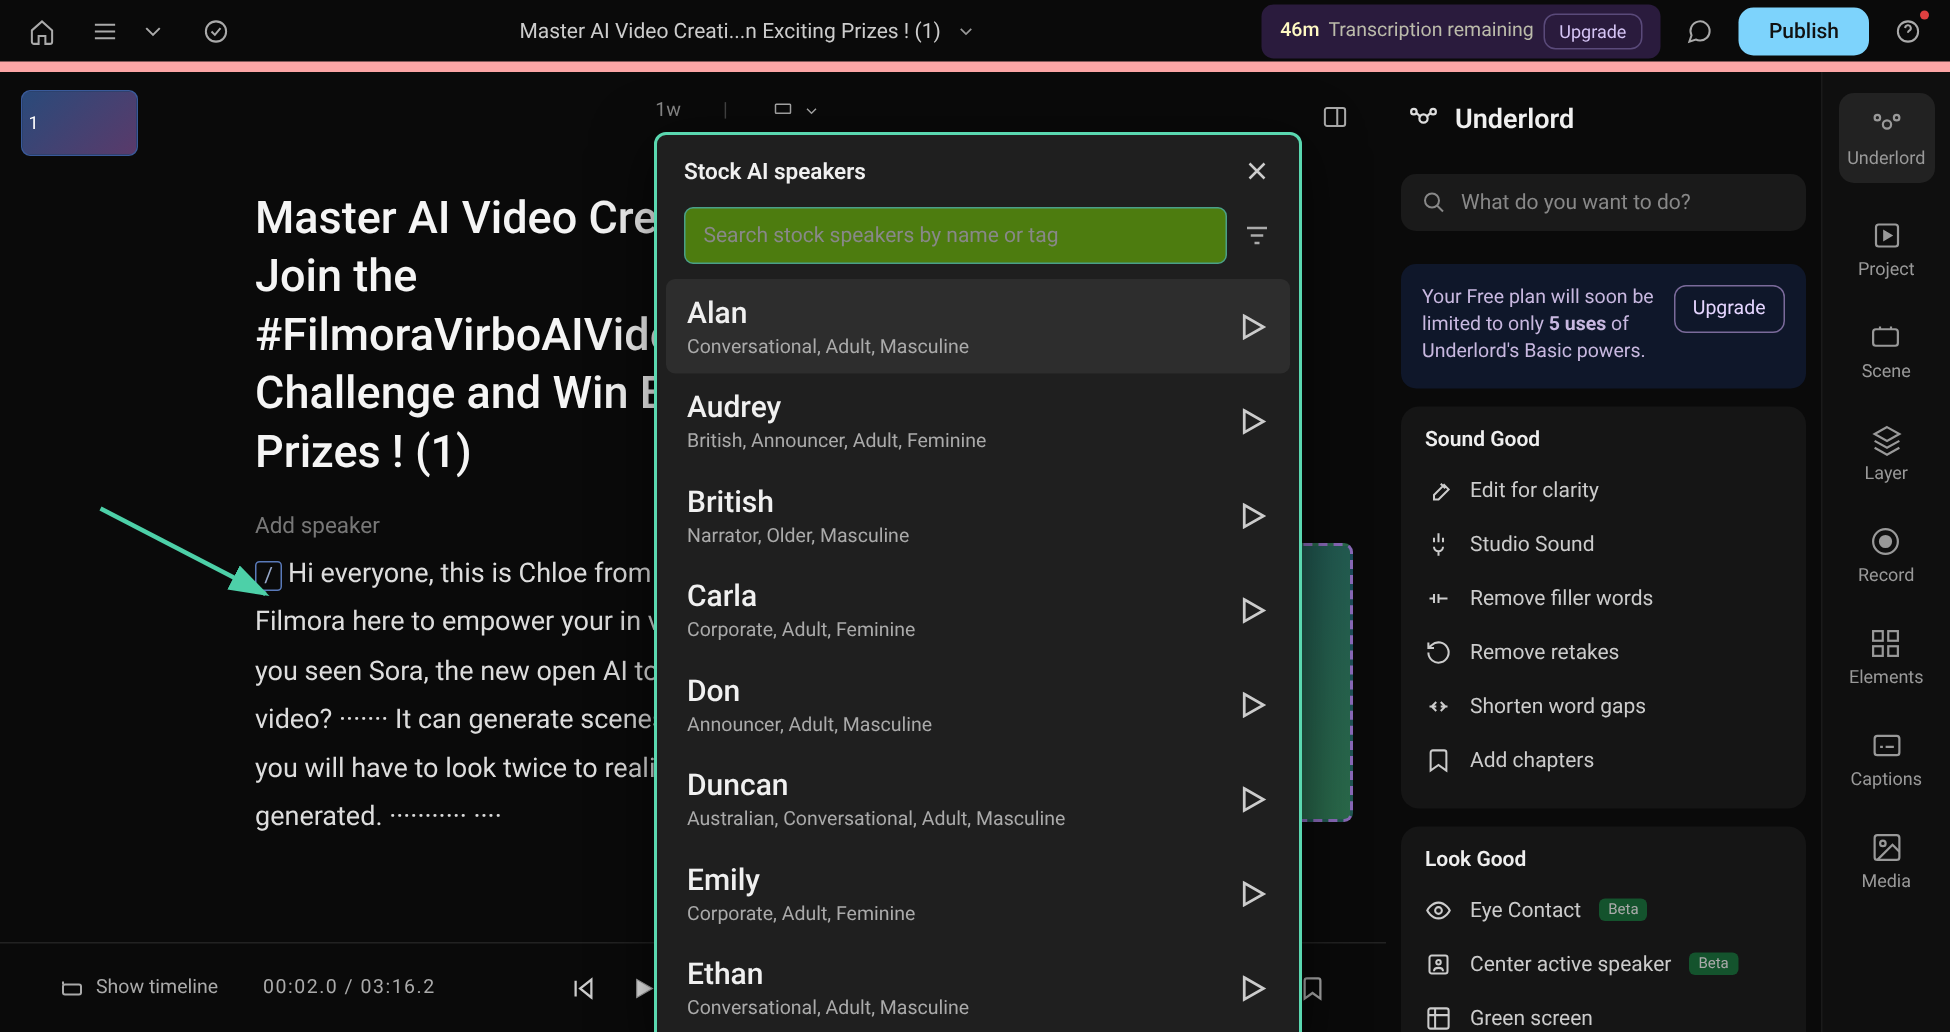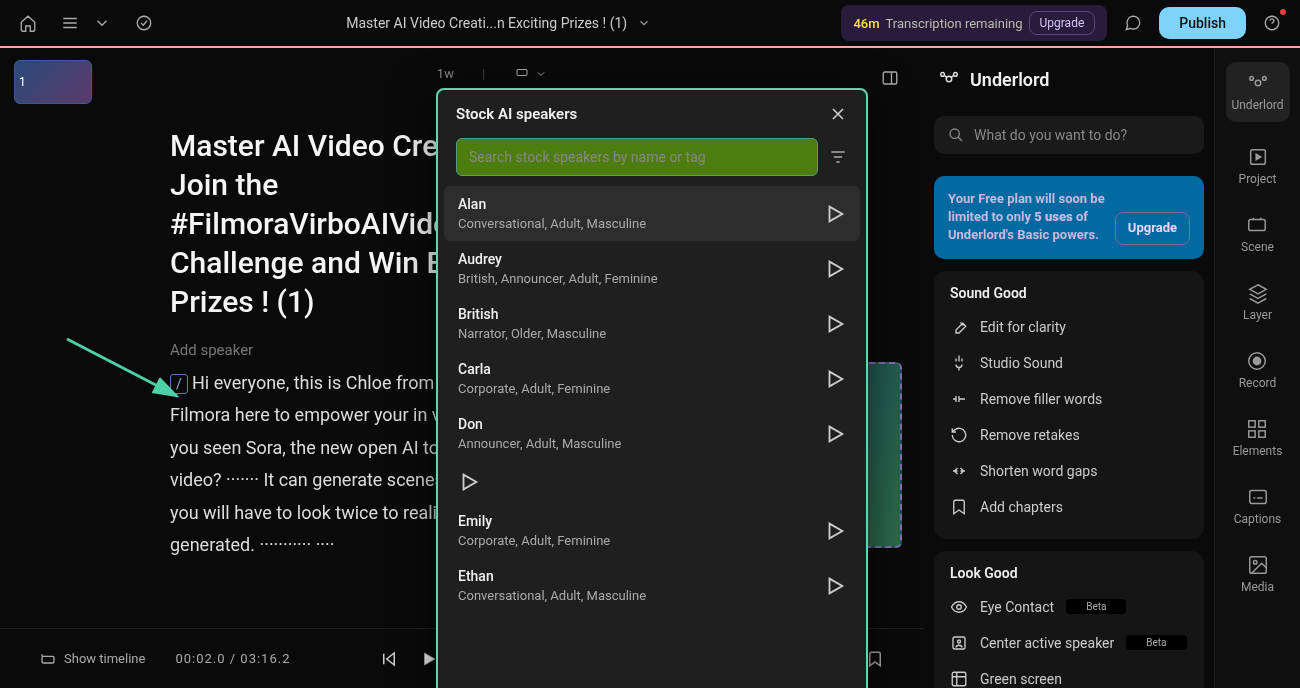--- a/index.html
+++ b/index.html
@@ -1,25 +1,25 @@
 <!DOCTYPE html>
 <html><head>
 <meta charset="utf-8">
 <style>
 * { margin: 0; padding: 0; box-sizing: border-box; font-family: -apple-system, BlinkMacSystemFont, "Segoe UI", Roboto, sans-serif; }
 body { background: #0a0a0a; color: #e5e5e5; width: 1300px; height: 688px; overflow: hidden; position: relative; }
 
-.top-bar { display: flex; align-items: center; height: 48px; padding: 0 16px; gap: 12px; border-bottom: 2px solid #fca5a5; }
+.top-bar { display: flex; align-items: center; height: 48px; padding: 0 16px; gap: 12px; border-bottom: 7px solid #fca5a5; }
 .top-left { display: flex; align-items: center; gap: 18px; flex: 0 0 auto; }
 .icon-btn { width: 24px; height: 24px; display: flex; align-items: center; justify-content: center; color: #aaa; cursor: pointer; }
 .icon-btn svg { width: 18px; height: 18px; stroke: currentColor; fill: none; stroke-width: 1.8; }
 .top-title { flex: 1; display: flex; justify-content: center; align-items: center; gap: 10px; color: #ccc; font-size: 14px; }
 .top-right { display: flex; align-items: center; gap: 14px; }
 .transcription-pill { background: #2a1b3d; border-radius: 8px; padding: 6px 12px; display: flex; align-items: center; gap: 6px; font-size: 13px; color: #bba; }
-.transcription-pill .time { color: #fde047; font-weight: 500; }
+.transcription-pill .time { color: #fef9c3; font-weight: 500; }
 .upgrade-pill { border: 1px solid #5a4a7a; border-radius: 8px; padding: 4px 10px; font-size: 12px; color: #d5c5f5; cursor: pointer; }
 .publish-btn { background: #7dd3fc; color: #111; border-radius: 10px; padding: 8px 20px; font-size: 14px; font-weight: 500; cursor: pointer; border: none;}
 .help-dot { position: relative; }
 .help-dot::after { content: ''; position: absolute; top: -2px; right: -2px; width: 6px; height: 6px; background: #e04040; border-radius: 50%; }
 
 .main-layout { display: flex; height: calc(100% - 48px); }
 .left-panel { width: 924px; position: relative; display: flex; flex-direction: column; }
 .right-sidebar { width: 290px; padding: 12px 10px; display: flex; flex-direction: column; gap: 12px; overflow-y: auto;}
 .far-right-nav { width: 86px; background: #0f0f0f; border-left: 1px solid #1a1a1a; display: flex; flex-direction: column; align-items: center; padding-top: 14px; gap: 20px; }
 .nav-item { display: flex; flex-direction: column; align-items: center; gap: 4px; color: #999; cursor: pointer; font-size: 12px; padding: 4px 0; }
@@ -49,33 +49,33 @@
 .modal-header { display: flex; justify-content: space-between; align-items: center; padding: 14px 18px; }
 .modal-title { font-size: 15px; font-weight: 600; color: #f0f0f0; }
 .modal-close { width: 20px; height: 20px; cursor: pointer; color: #ccc; }
 .modal-search-row { display: flex; align-items: center; gap: 10px; padding: 0 18px 10px; }
 .modal-search { flex: 1; background: #4d7c0f; border: 1.5px solid #4aa088; border-radius: 6px; padding: 10px 12px; color: #eee; font-size: 14px; }
 .modal-search::placeholder { color: #888; }
 .filter-icon { width: 20px; height: 20px; color: #aaa; cursor: pointer; }
 .speaker-list { flex: 1; overflow-y: auto; padding: 0 6px; }
 .speaker-item { display: flex; justify-content: space-between; align-items: center; padding: 10px 14px; border-radius: 6px; cursor: pointer; }
 .speaker-item.active { background: #2d2d2d; }
-.speaker-info .name { font-size: 14px; color: #f0f0f0; font-weight: 500; }
+.speaker-info .name { font-size: 20px; color: #f0f0f0; font-weight: 500; }
 .speaker-info .tags { font-size: 13px; color: #aaa; margin-top: 4px; }
 .play-btn { width: 22px; height: 22px; color: #ccc; cursor: pointer; }
 
 .underlord-header { display: flex; align-items: center; gap: 10px; padding: 8px 4px 14px; font-size: 18px; font-weight: 600; color: #f0f0f0; }
 .ul-search { background: #1a1a1a; border-radius: 10px; padding: 11px 14px; display: flex; align-items: center; gap: 10px; color: #888; font-size: 14px; margin-bottom: 10px; }
-.upgrade-box { background: #0369a1; border-radius: 10px; padding: 14px; display: flex; justify-content: space-between; align-items: flex-end; gap: 10px; font-size: 13px; color: #c8b8e0; line-height: 1.4; font-weight: bold; }
+.upgrade-box { background: #0f172a; border-radius: 10px; padding: 14px; display: flex; justify-content: space-between; align-items: flex-start; gap: 10px; font-size: 13px; color: #c8b8e0; line-height: 1.4; }
 .upgrade-box .btn { border: 1px solid #7a6a9a; border-radius: 8px; padding: 6px 12px; color: #e5d5ff; cursor: pointer; font-size: 13px; }
 .panel-section { background: #151515; border-radius: 12px; padding: 14px 6px; }
 .section-title { font-size: 14px; font-weight: 600; color: #eee; padding: 0 10px 8px; }
 .action-item { display: flex; align-items: center; gap: 12px; padding: 9px 10px; color: #ccc; font-size: 14px; cursor: pointer; border-radius: 8px; }
 .action-item svg { width: 18px; height: 18px; stroke: currentColor; fill: none; stroke-width: 1.8; flex-shrink: 0; }
-.beta-badge { background: #000000; color: #aaa; font-size: 10px; padding: 2px 20px; border-radius: 4px; }
+.beta-badge { background: #14532d; color: #aaa; font-size: 10px; padding: 2px 6px; border-radius: 4px; }
 
 .bottom-bar { height: 60px; border-top: 1px solid #222; display: flex; align-items: center; padding: 0 40px; gap: 30px; color: #aaa; font-size: 13px; }
 .show-timeline { display: flex; align-items: center; gap: 8px; cursor: pointer; }
 .time-display { letter-spacing: 1px; }
 .play-controls { display: flex; align-items: center; gap: 22px; margin-left: 60px;}
 .play-controls svg { width: 18px; height: 18px; stroke: currentColor; fill: currentColor; cursor: pointer; }
 .play-main { width: 26px; height: 26px; }
 </style>
 </head>
 <body>
@@ -422,20 +422,24 @@
       <div class="speaker-item">
         <div class="speaker-info">
           <div class="name">Don</div>
           <div class="tags">Announcer, Adult, Masculine</div>
         </div>
         <div class="play-btn"><svg viewBox="0 0 24 24" stroke="currentColor" fill="none" stroke-width="2">
             <path d="M6 4l14 8-14 8z"></path>
           </svg></div>
       </div>
       <div class="speaker-item">
+        <div class="speaker-info">
+          <div class="name">Duncan</div>
+          <div class="tags">Australian, Conversational, Adult, Masculine</div>
+        </div>
         <div class="play-btn"><svg viewBox="0 0 24 24" stroke="currentColor" fill="none" stroke-width="2">
             <path d="M6 4l14 8-14 8z"></path>
           </svg></div>
       </div>
       <div class="speaker-item">
         <div class="speaker-info">
           <div class="name">Emily</div>
           <div class="tags">Corporate, Adult, Feminine</div>
         </div>
         <div class="play-btn"><svg viewBox="0 0 24 24" stroke="currentColor" fill="none" stroke-width="2">

